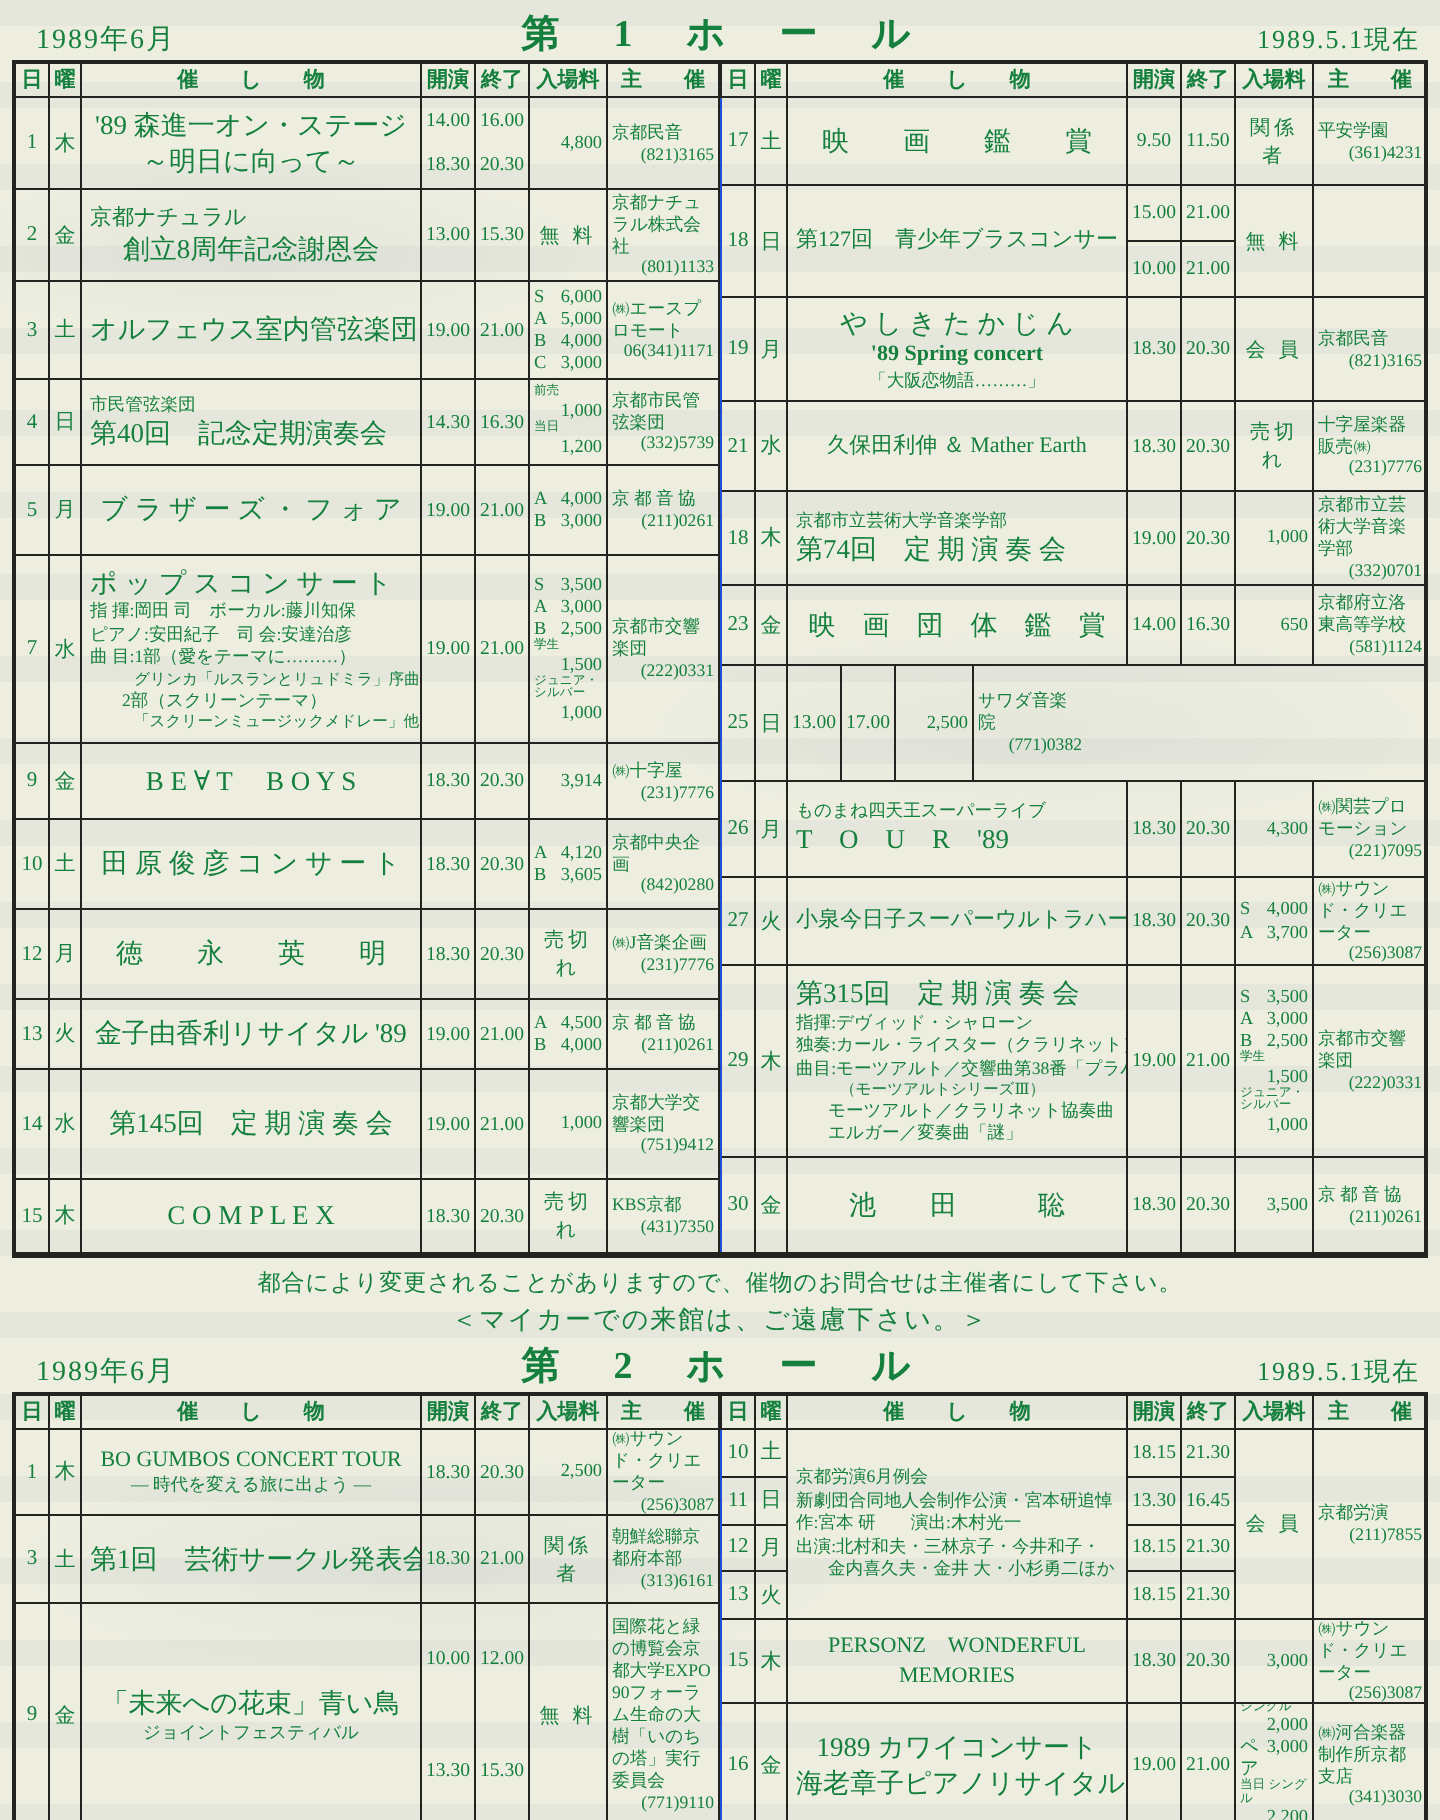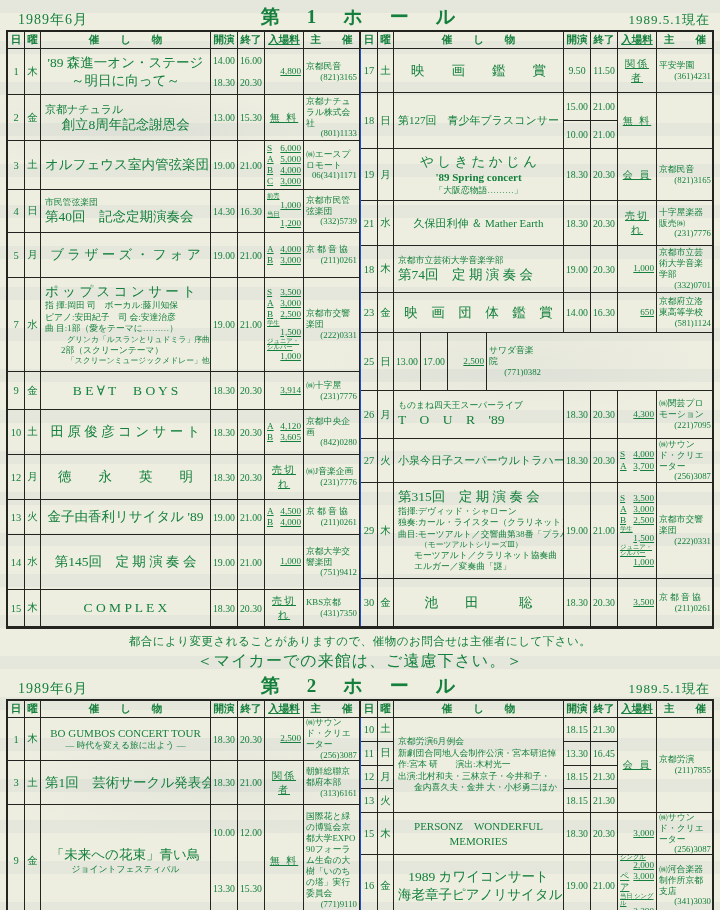--- a/index.html
+++ b/index.html
@@ -46,21 +46,21 @@
   .half + .half{border-left:1px solid #1d4ed8;}
   .colhdr .half-h + .half-h{border-left:1px solid #23231f;}
 
   .row{display:flex;border-bottom:1px solid #23231f;overflow:hidden;box-sizing:border-box;}
   .row:last-child{border-bottom:none;}
   .c{border-right:1px solid #23231f;box-sizing:border-box;overflow:hidden;}
   .half:last-child .corg{border-right:none;}
   .colhdr .half-h:last-child .hc-org{border-right:none;}
 
   .w-day{width:17px;}  .w-wd{width:16px;}  .w-ev{width:170px;}
-  .w-t{width:27px;}    .w-fee{width:39px;text-decoration:underline;} .w-org{width:56px;}
+  .w-t{width:27px;}    .w-fee{width:39px;} .w-org{width:56px;}
 
   .cday,.cwd{display:flex;flex-direction:column;font-size:10.5px;}
   .dsub{flex:1;display:flex;align-items:center;justify-content:center;}
   .ddv .dsub + .dsub{border-top:1px solid #23231f;}
 
   .cev{display:flex;flex-direction:column;justify-content:center;padding:1px 4px;}
   .ev-t{font-size:13.5px;line-height:1.3;text-align:center;white-space:nowrap;}
   .ev-m{font-size:11px;line-height:1.3;text-align:center;white-space:nowrap;}
   .ev-s{font-size:8.8px;line-height:1.3;text-align:left;white-space:nowrap;}
   .ev-si{font-size:8.8px;line-height:1.3;text-align:left;padding-left:16px;white-space:nowrap;}
@@ -75,21 +75,21 @@
   .fee-amt{text-align:right;line-height:1.2;}
   .fee-sl{font-size:6.3px;line-height:1.05;text-align:left;}
   .fee-c{text-align:center;letter-spacing:2px;font-size:10px;}
 
   .corg{display:flex;flex-direction:column;justify-content:center;
         font-size:8.8px;line-height:1.25;padding:1px 2px;word-break:break-all;}
   .org-tel{text-align:right;white-space:nowrap;}
 
   .notice{text-align:center;margin:5px 0 2px 0;}
   .notice .n1{font-size:11.5px;letter-spacing:0.5px;}
-  .notice .n2{font-size:16px;margin-top:2px;letter-spacing:1px;}
+  .notice .n2{font-size:13px;margin-top:2px;letter-spacing:1px;}
 </style>
 </head>
 <body>
 
 <div class="sheet">
   <div class="inner">
 
     <div class="hall-hdr">
       <span class="month">1989年6月</span>
       <span class="hall-title">第　1　ホ　ー　ル</span>

